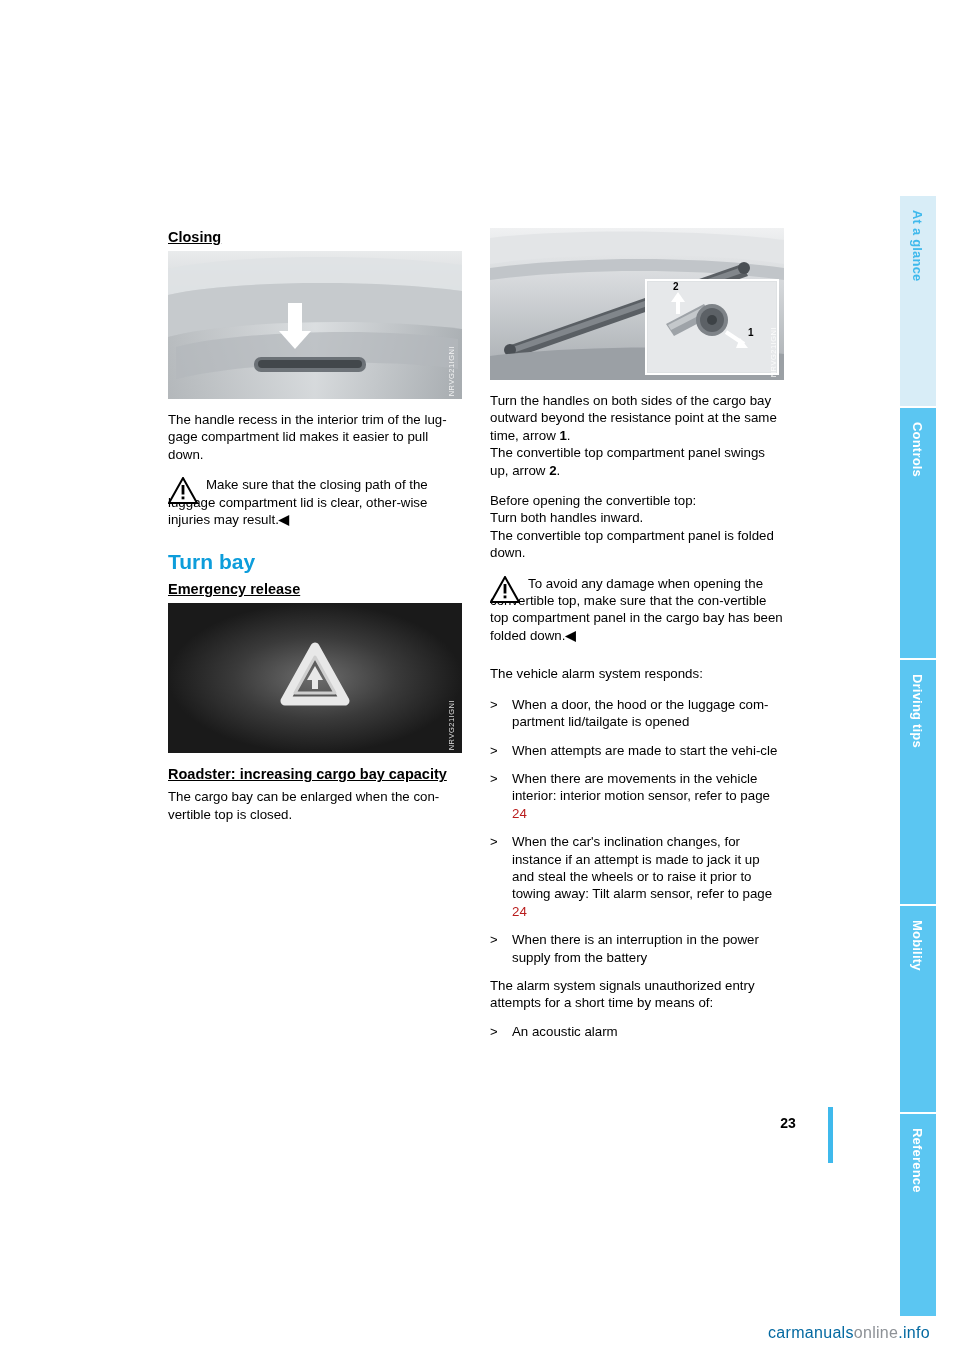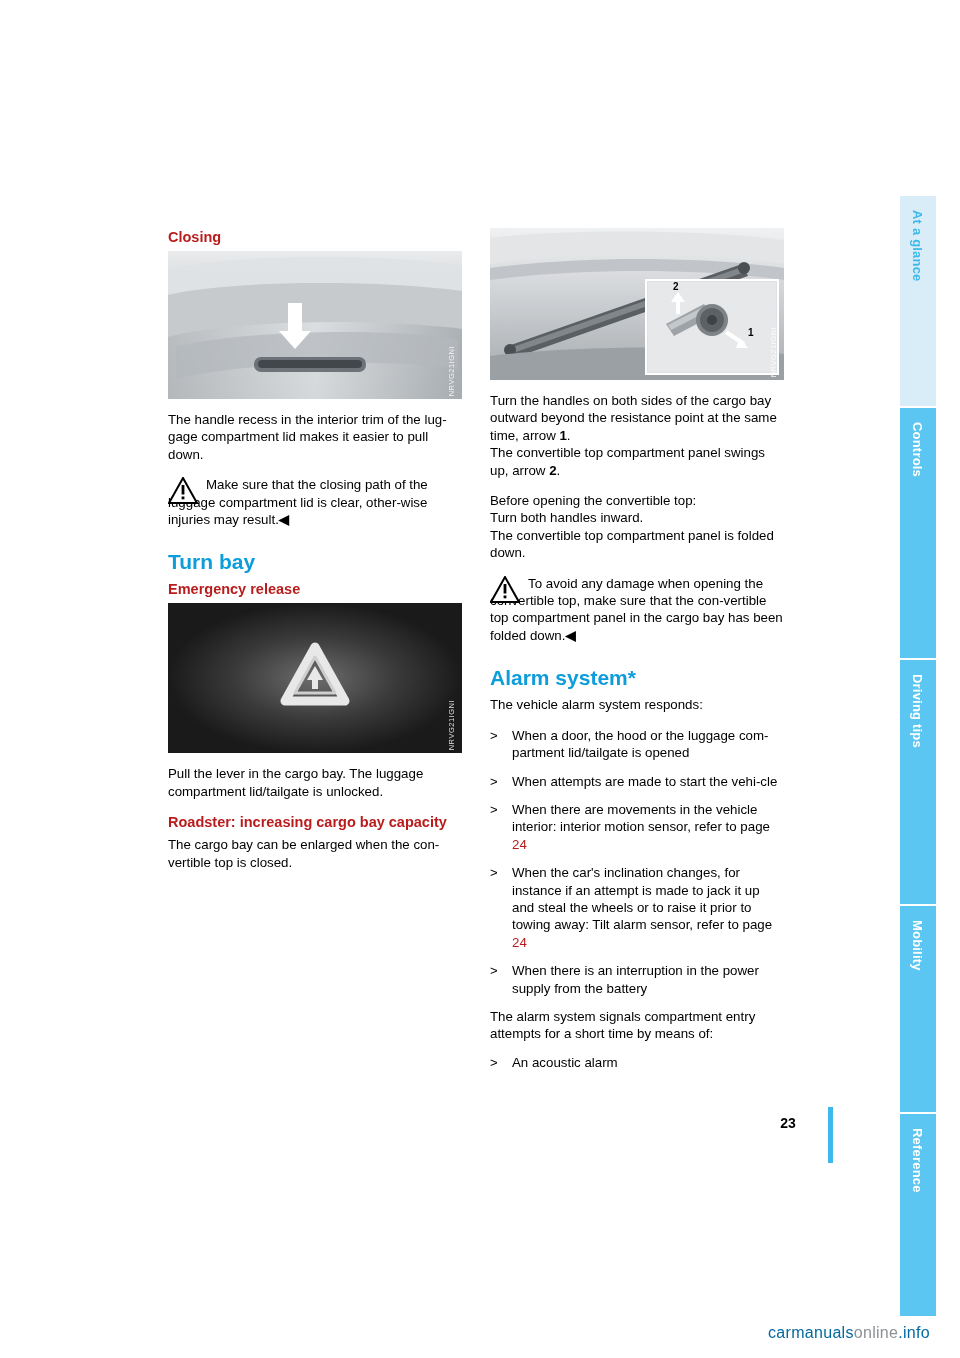--- a/index.html
+++ b/index.html
@@ -61,25 +61,26 @@
   .col-right { left: 490px; }
 
   h2.section {
     color: #0d9ddb;
     font-size: 21px;
     font-weight: bold;
     margin: 0 0 6px 0;
     line-height: 25px;
   }
   h3.sub {
-    color: #b91c1c;
+    color: #000000;
     font-size: 14.5px;
     font-weight: bold;
     margin: 0 0 5px 0;
     line-height: 18px;
+    text-decoration: underline;
   }
   p.body {
     margin: 0 0 13px 0;
   }
   .gap-s { height: 8px; }
 
   
   .fig {
     position: relative;
     width: 294px;
@@ -264,21 +265,20 @@
         <g transform="translate(147,74)">
           <path d="M0,-30 L30,24 L-30,24 Z" fill="none" stroke="#e8e8e8" stroke-width="9" stroke-linejoin="round"></path>
           <path d="M0,-20 L20,16 L-20,16 Z" fill="none" stroke="#cfcfcf" stroke-width="3" stroke-linejoin="round"></path>
           <polygon points="0,-11 8,3 -8,3" fill="#e8e8e8"></polygon>
           <rect x="-3" y="3" width="6" height="9" fill="#e8e8e8"></rect>
         </g>
       </svg>
       <span class="code">NRVG21IGNI</span>
     </div>
 
-    <p class="body">Pull the lever in the cargo bay. The luggage compartment lid/tailgate is unlocked.</p>
 
     <h3 class="sub">Roadster: increasing cargo bay capacity</h3>
 
     <p class="body">The cargo bay can be enlarged when the con-vertible top is closed.</p>
   </div>
 
   <div class="col col-right">
 
     <div class="fig fig3">
       <svg width="294" height="152" viewBox="0 0 294 152">
@@ -344,21 +344,20 @@
     <div class="warn">
       <svg class="tri" viewBox="0 0 30 27">
         <polygon points="15,1 29,26 1,26" fill="#ffffff" stroke="#000000" stroke-width="2"></polygon>
         <rect x="13.6" y="8" width="2.8" height="9.5" fill="#000"></rect>
         <rect x="13.6" y="19.5" width="2.8" height="2.8" fill="#000"></rect>
       </svg>
       <p><span>To avoid any damage when opening the convertible top, make sure that the con-vertible top compartment panel in the cargo bay has been folded down.</span><span class="bold">◀</span></p>
     </div>
 
     <div class="gap-s"></div>
-    <h2 class="section">Alarm system*</h2>
 
 
     <p class="body" style="">The vehicle alarm system responds:</p>
 
     <ul class="arrows">
       <li>
         <span class="arw">&gt;</span>
         <span>When a door, the hood or the luggage com-partment lid/tailgate is opened</span>
       </li>
       <li>
@@ -372,21 +371,21 @@
       <li>
         <span class="arw">&gt;</span>
         <span>When the car's inclination changes, for instance if an attempt is made to jack it up and steal the wheels or to raise it prior to towing away: Tilt alarm sensor, refer to page </span><span class="xref">24</span>
       </li>
       <li>
         <span class="arw">&gt;</span>
         <span>When there is an interruption in the power supply from the battery</span>
       </li>
     </ul>
 
-    <p class="body" style="margin-bottom:11px;">The alarm system signals compartment entry attempts for a short time by means of:</p>
+    <p class="body" style="margin-bottom:11px;">The alarm system signals unauthorized entry attempts for a short time by means of:</p>
 
     <ul class="arrows">
       <li>
         <span class="arw">&gt;</span>
         <span>An acoustic alarm</span>
       </li>
     </ul>
   </div>
 
   <div class="pagenum">23</div>

